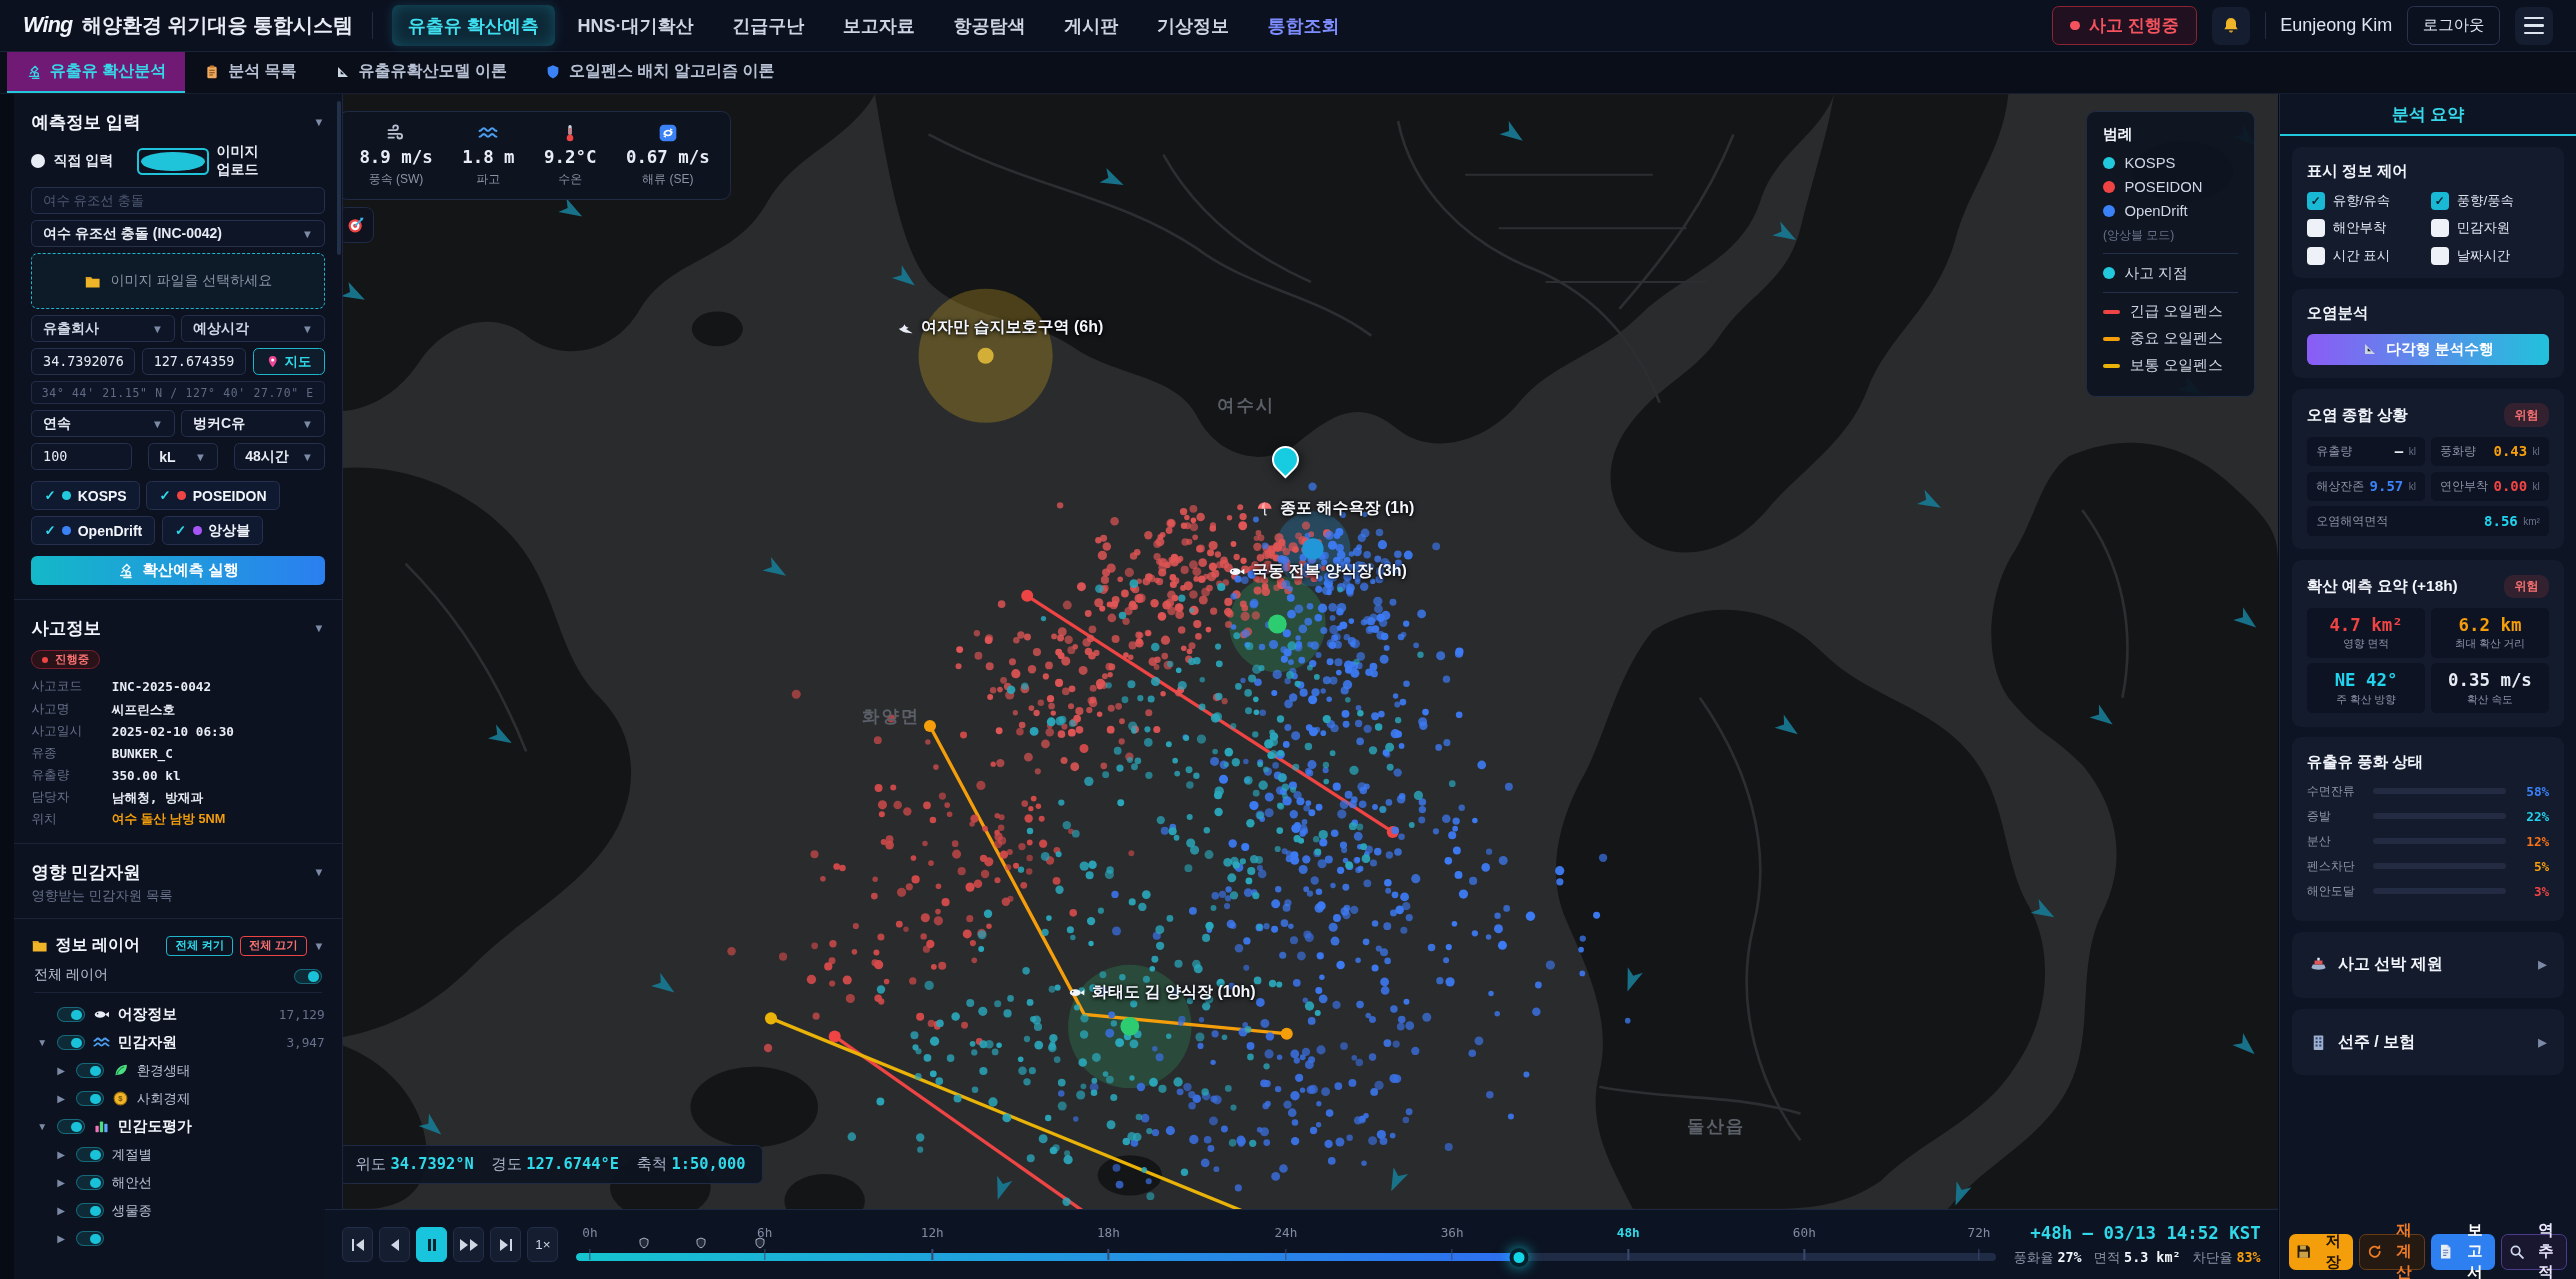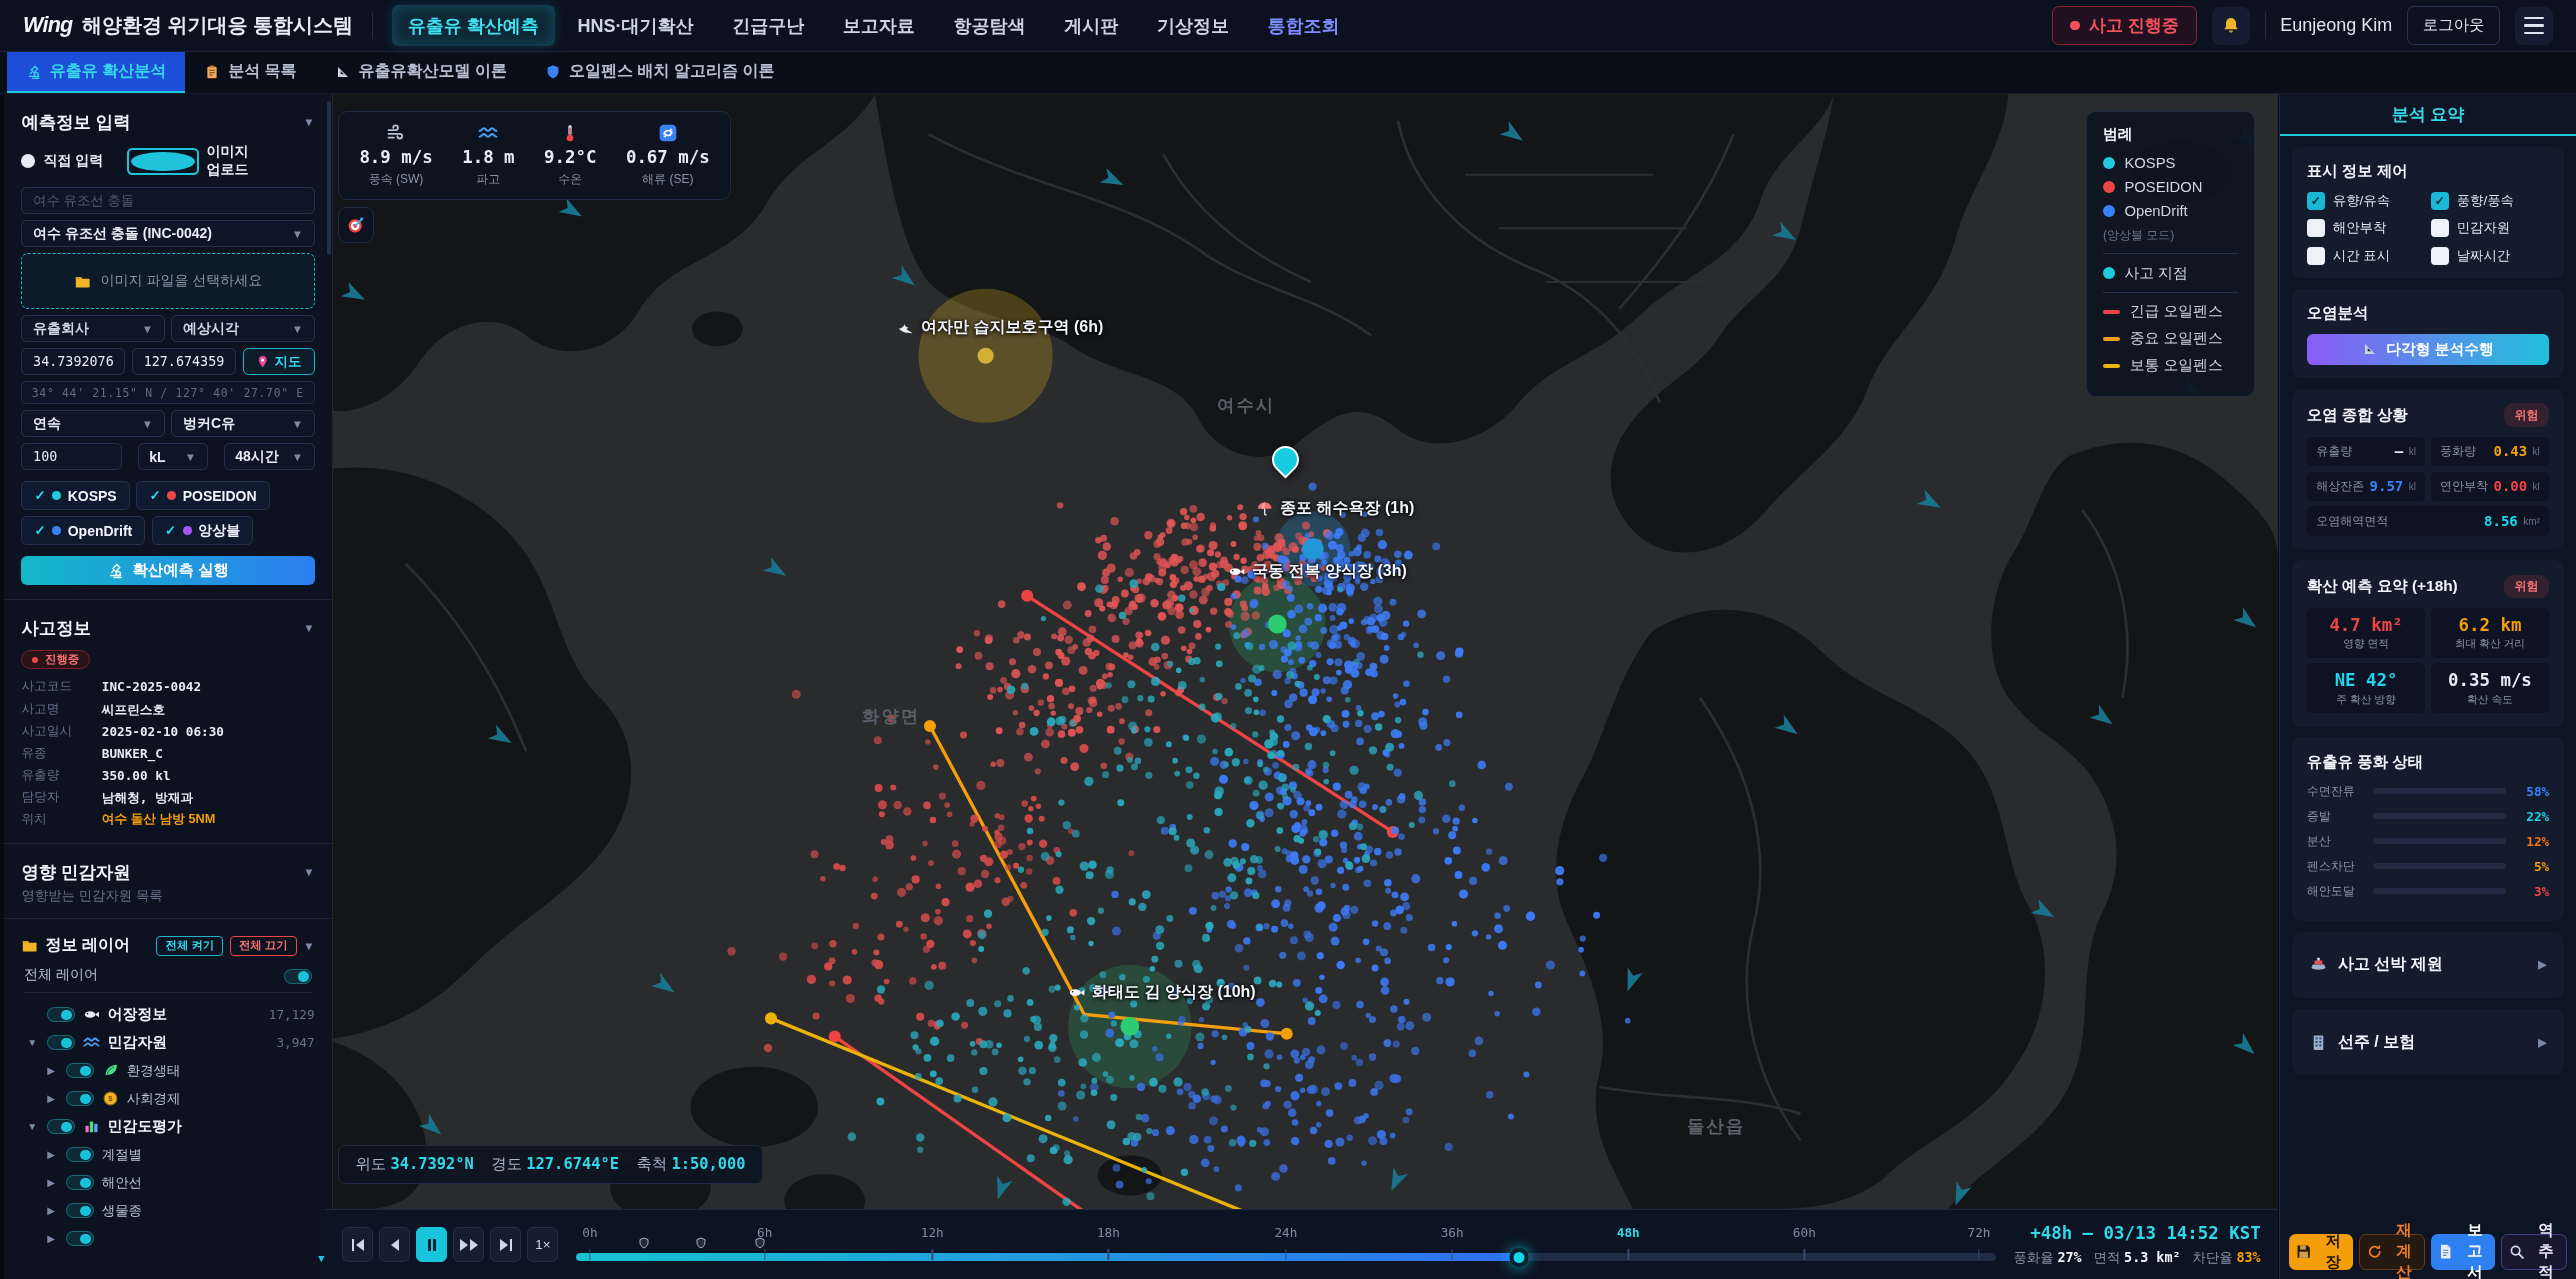--- a/index.html
+++ b/index.html
@@ -23,23 +23,23 @@
   .icon-btn{width:38px;height:38px;border-radius:8px;background:#151d30;display:flex;align-items:center;justify-content:center;cursor:pointer}
   .user-sep{width:0.7px;height:27px;background:#222c44}
   .user-name{font-size:18px;color:#dfe5f0}
   .logout{border:0.7px solid #2a3452;border-radius:6.7px;background:transparent;color:#dfe5f0;font-size:15.4px;padding:8px 14.8px;cursor:pointer}
   .burger{display:flex;flex-direction:column;gap:4.7px}
   .burger span{display:block;width:20px;height:2.7px;border-radius:1.3px;background:#dfe5f0}
   
   #tabbar{position:absolute;left:0;top:52px;width:2576px;height:42px;background:#0a0e19;border-bottom:0.7px solid #161d30;
     display:flex;align-items:stretch;z-index:55;padding-left:6.7px}
   .tab{display:flex;align-items:center;gap:8px;padding:0 19px;font-size:16px;color:#b6c0d2;cursor:pointer;font-weight:bold;border-bottom:2.7px solid transparent}
-  .tab.active{background:#1d4ed8;color:#36d7e9;border-bottom-color:#22c8dc}
+  .tab.active{background:#701a75;color:#36d7e9;border-bottom-color:#22c8dc}
   
-  #sidebar{position:absolute;left:4px;top:94px;width:329px;height:1185px;background:#0c1220;border-right:0.7px solid #1b2740;z-index:50;overflow:hidden}
+  #sidebar{position:absolute;left:14px;top:94px;width:329px;height:1185px;background:#0c1220;border-right:0.7px solid #1b2740;z-index:50;overflow:hidden}
   .sb-section{padding:12px 17.4px 13.4px 17.4px;border-bottom:0.7px solid #1a2338;position:relative}
   .sb-head{display:flex;align-items:center;justify-content:space-between;margin:4px 0 9.4px 0}
   .sb-title{font-size:17.4px;font-weight:bold;color:#f2f5fb}
   .caret{color:#7c8aa5;font-size:11.4px}
   .radio-row{display:flex;align-items:center;gap:24px;margin:2.7px 0 8px 0}
   .radio{display:flex;align-items:center;gap:8px;font-size:14px;font-weight:bold;color:#e8ecf5;cursor:pointer}
   .rdot{width:14px;height:14px;border-radius:50%;background:#e8ecf5}
   .rdot.sel{background:#0c1220;border:2px solid #1fc4da;position:relative}
   .rdot.sel::after{content:"";position:absolute;inset:2px;border-radius:50%;background:#1fc4da}
   .inp,.sel{width:100%;background:#0e1526;border:0.7px solid #26314f;border-radius:5.4px;color:#e8ecf5;

